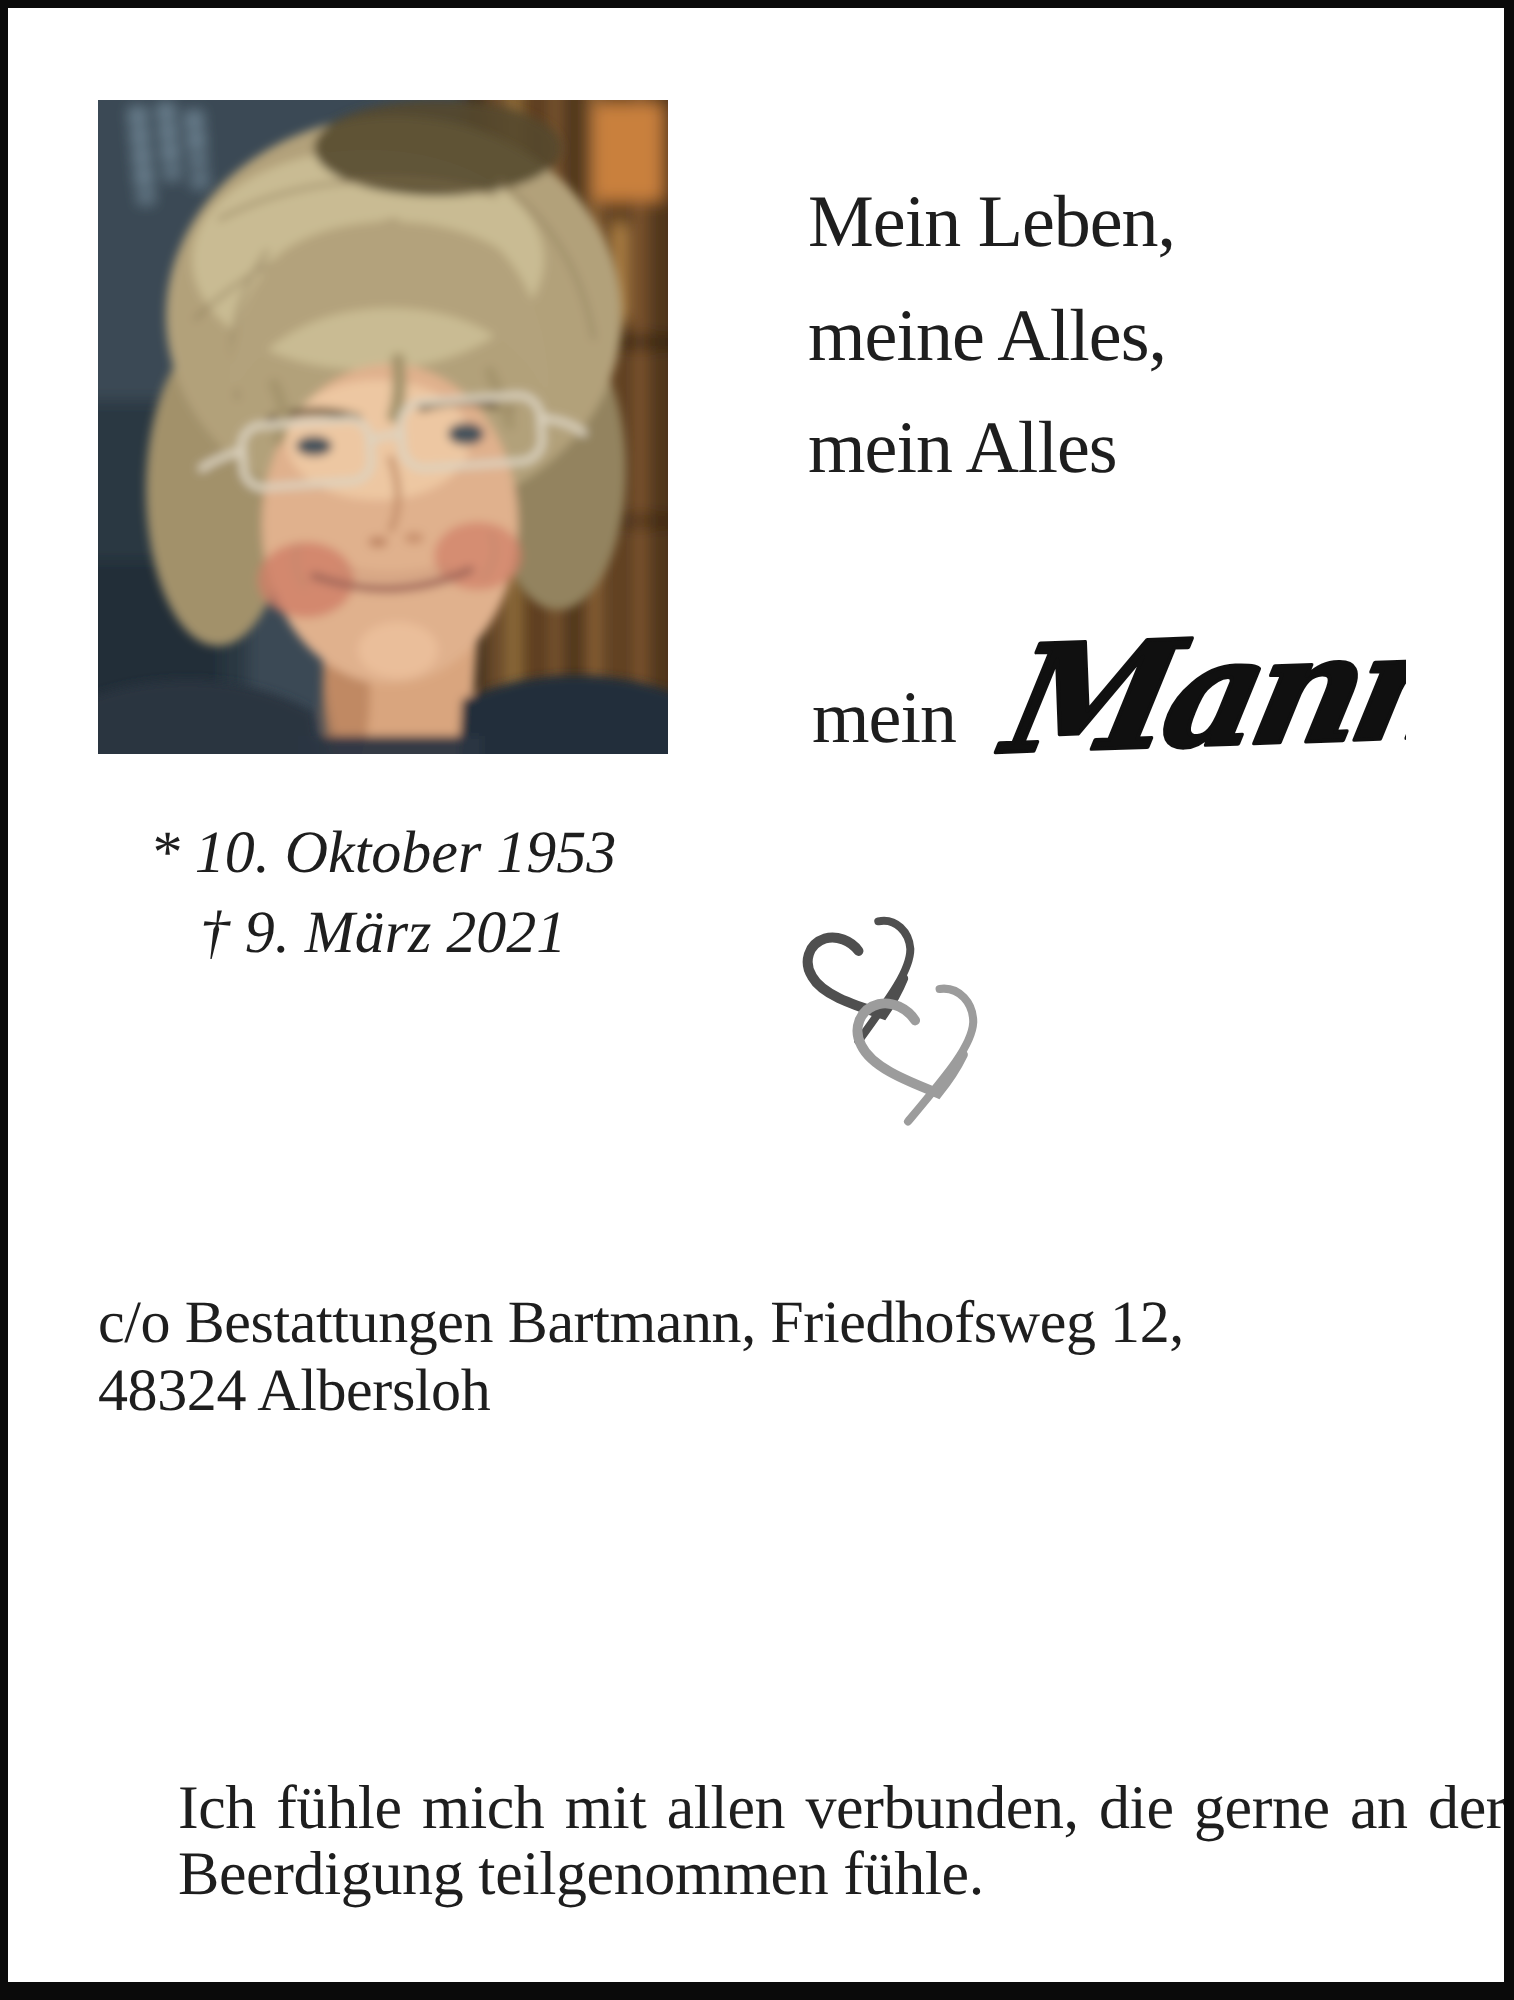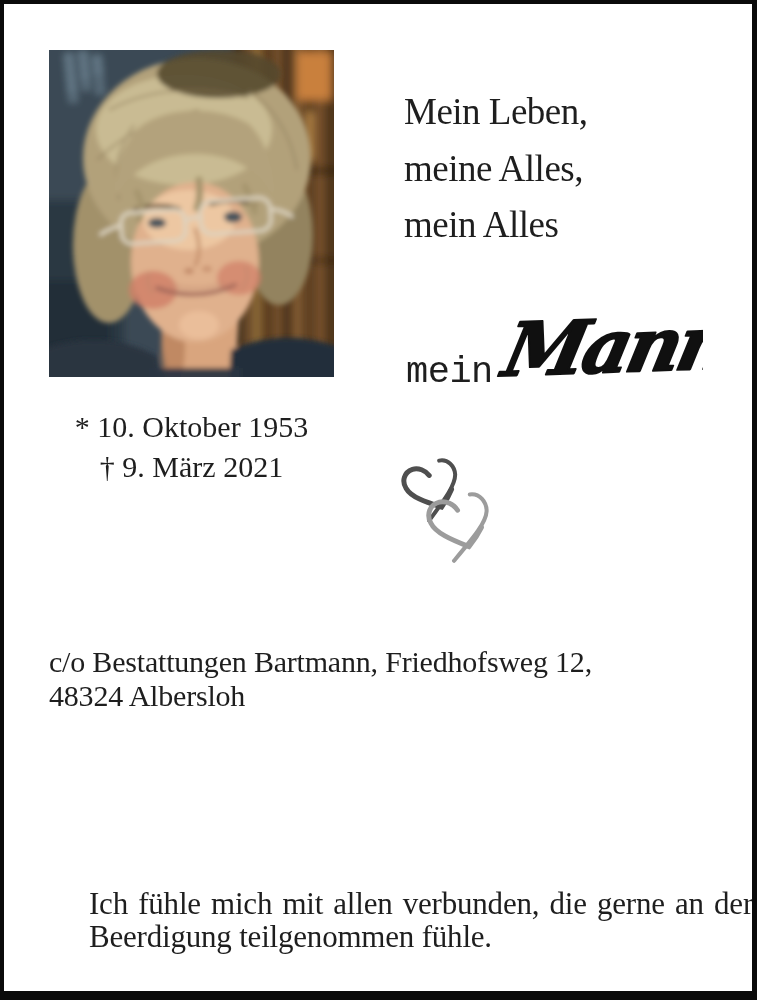--- a/index.html
+++ b/index.html
@@ -17,23 +17,23 @@
     position:absolute;inset:0;pointer-events:none;z-index:50;
     border-style:solid;border-color:var(--border);
     border-width:4px 5px 9px 4px;
   }
   .abs{position:absolute;}
   
   .photo{left:49px;top:50px;width:285px;height:327px;overflow:hidden;background:#3b4854;}
   
   .headline{left:404px;top:84px;font-size:37px;line-height:56.5px;letter-spacing:-0.5px;white-space:nowrap;}
   
-  .dates{left:49px;top:407px;width:285px;text-align:center;font-size:30px;line-height:40px;white-space:nowrap;}
-  
-  .dedic-prefix{left:406px;top:354px;font-size:37px;line-height:1;letter-spacing:-0.5px;font-family:Liberation Mono, monospace;}
+  .dates{left:49px;top:407px;width:285px;text-align:center;font-size:30px;line-height:40px;white-space:nowrap;font-style:italic;}
+  
+  .dedic-prefix{left:406px;top:341px;font-size:37px;line-height:1;letter-spacing:-0.5px;}
   .dedic-name{left:478px;top:290px;width:225px;height:108px;}
   
   .hearts{left:394px;top:448px;width:112px;height:118px;}
   .signature{left:511px;top:488px;font-size:36px;line-height:1.2;white-space:nowrap;}
   
   .address{left:49px;top:645px;font-size:30px;line-height:33.8px;letter-spacing:-0.2px;white-space:nowrap;}
   
   .para{left:49px;width:664px;font-size:31px;letter-spacing:-0.2px;}
   .para1{top:800px;line-height:34.5px;}
   .para2{top:887px;line-height:33px;margin-left:40px;}

